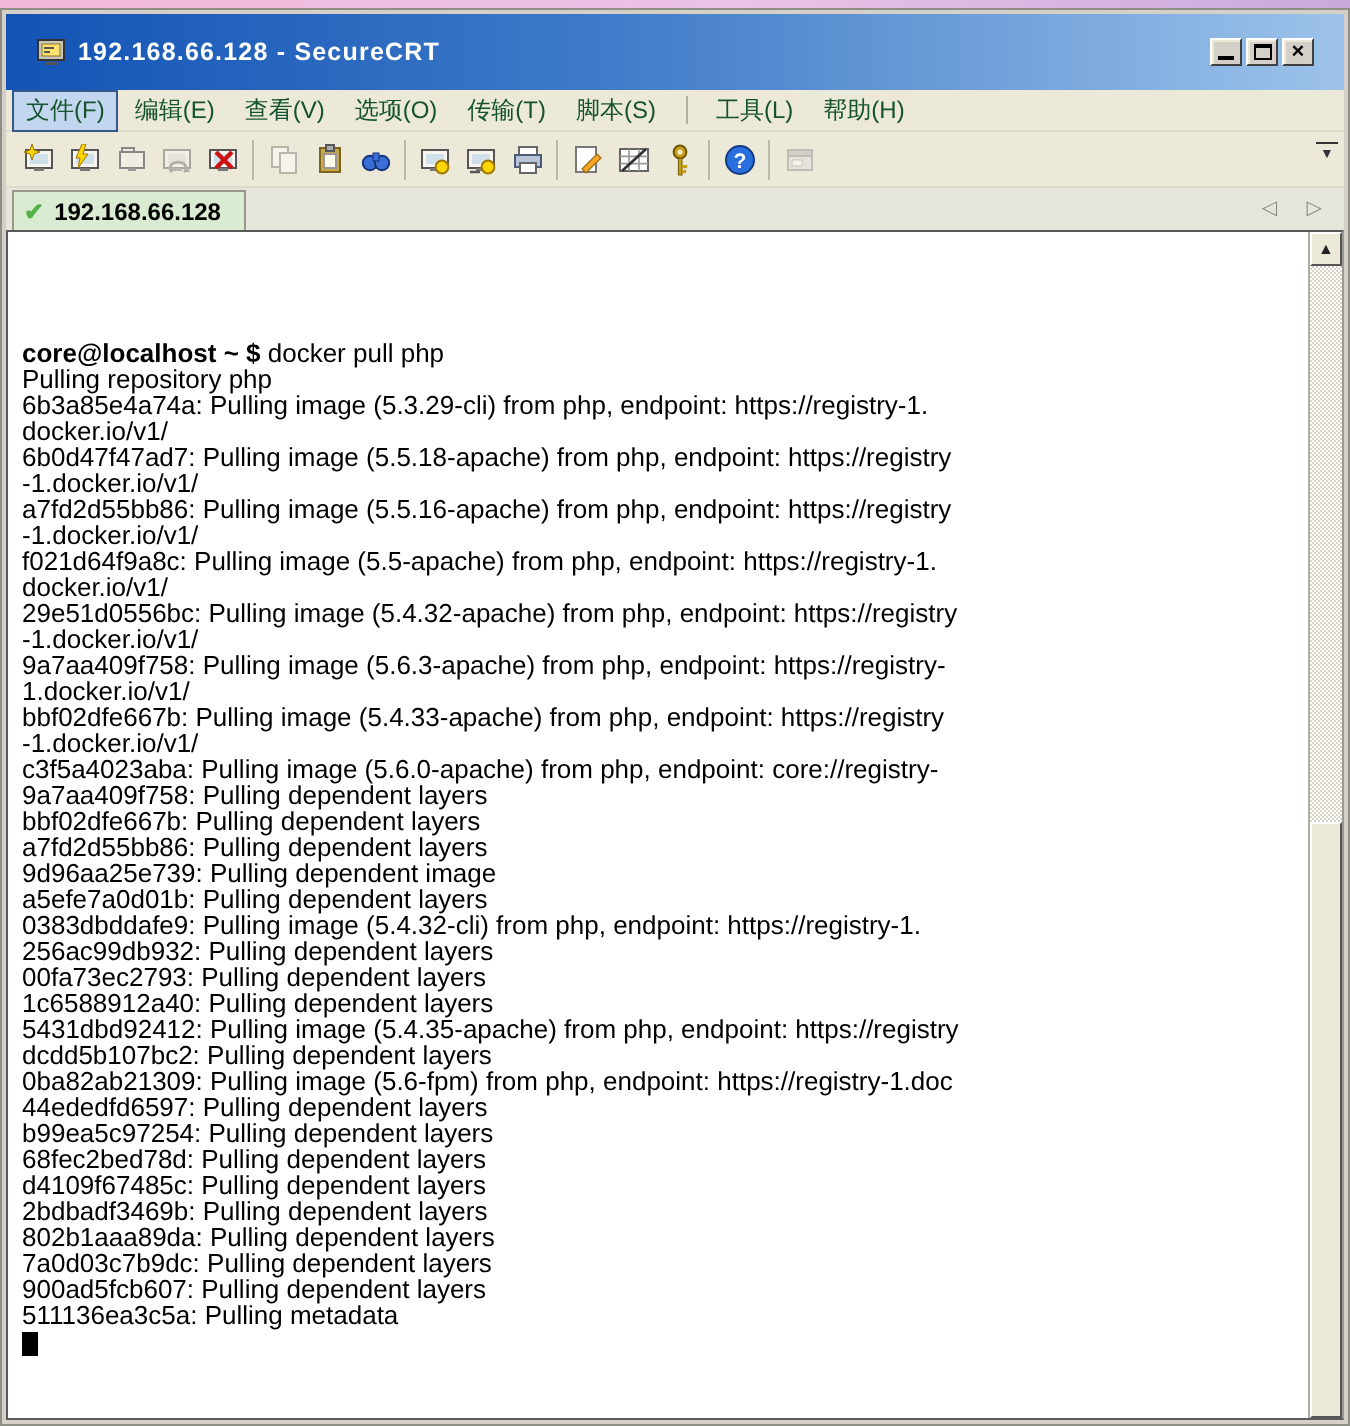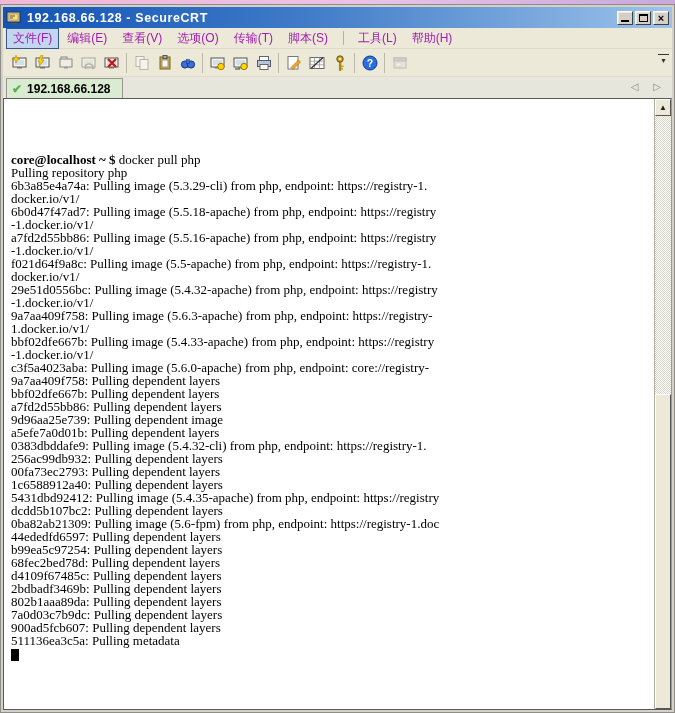--- a/index.html
+++ b/index.html
@@ -6,35 +6,35 @@
   html,body { width:675px; height:713px; overflow:hidden; font-family:"Liberation Sans",sans-serif; }
   body { background:#d4d0c8; position:relative; }
 
   .desktop-strip { position:absolute; top:0; left:0; width:675px; height:4px;
     background:linear-gradient(90deg,#f2b8d8,#e9c2e6 55%,#c9a9dc); }
 
   .window { position:absolute; top:4px; left:0; width:675px; height:709px;
     background:#d4d0c8; border:1px solid #8e8e86; padding:2px; display:flex; flex-direction:column; }
 
   
-  .titlebar { height:21px; background:linear-gradient(90deg,#1253b5,#3f7bc8 45%,#9dc3ea);
-    display:flex; align-items:center; padding:0 3px; flex:0 0 auto; }
+  .titlebar { height:38px; background:linear-gradient(90deg,#1253b5,#3f7bc8 45%,#9dc3ea);
+    display:flex; align-items:center; padding:0 15px; flex:0 0 auto; }
   .app-icon { width:16px; height:16px; display:inline-flex; }
   .title-text { color:#fff; font-weight:bold; font-size:12.5px; margin-left:5px; flex:1;
     letter-spacing:.6px; white-space:nowrap; overflow:hidden; }
   .win-btn { width:16px; height:14px; background:#d4d0c8; border:1px solid;
     border-color:#ffffff #404040 #404040 #ffffff; box-shadow:inset 1px 1px 0 #ece9d8;
     margin-left:2px; display:inline-flex; align-items:flex-end; justify-content:center; cursor:default; }
   .glyph-min { width:8px; height:2px; background:#000; margin-bottom:2px; }
   .glyph-max { width:9px; height:8px; border:1px solid #000; border-top:2px solid #000; margin-bottom:2px; }
   .glyph-close { font-size:11px; font-weight:bold; color:#000; line-height:12px; align-self:center; }
 
   
   .menubar { height:21px; background:#ece9d8; display:flex; align-items:center;
-    padding-left:3px; font-size:12px; color:#a21caf; flex:0 0 auto; border-bottom:1px solid #dedacc; }
+    padding-left:3px; font-size:12px; color:#14532d; flex:0 0 auto; border-bottom:1px solid #dedacc; }
   .menu-item { padding:2px 7px; margin-right:1px; white-space:nowrap; }
   .menu-item.active { background:#c3d6ef; border:1px solid #36598c; padding:1px 6px; }
   .menu-sep { width:1px; height:14px; background:#b4b0a4; margin:0 7px; }
 
   
   .toolbar { height:28px; background:#ece9d8; display:flex; align-items:center;
     padding-left:5px; flex:0 0 auto; position:relative; border-bottom:1px solid #dedacc; }
   .tbtn { width:23px; height:22px; display:inline-flex; align-items:center; justify-content:center; }
   .tbtn.disabled { filter:grayscale(1) opacity(.45); }
   .tb-sep { width:1px; height:20px; background:#bcb8ac; margin:0 3px; }
@@ -45,21 +45,21 @@
   .tabbar { height:21px; background:#e6e6dd; display:flex; align-items:flex-end;
     padding-left:3px; flex:0 0 auto; position:relative; }
   .tab { height:20px; background:#d9ecd2; border:1px solid #98978a; border-bottom:none;
     display:flex; align-items:center; padding:0 12px 0 5px; font-size:12px; font-weight:bold; color:#000; }
   .check-icon { color:#53b148; margin-right:5px; font-size:12px; line-height:12px; }
   .tab-scroll { position:absolute; right:5px; top:4px; color:#8a8a82; font-size:10px; letter-spacing:6px; }
 
   
   .terminal { flex:1 1 auto; background:#fff; border:1px solid #5a5a5a;
     border-right:1px solid #9a9a92; display:flex; overflow:hidden; }
-  .term-text { flex:1 1 auto; padding:54px 0 0 7px; font-family:Liberation Serif, serif;
+  .term-text { flex:1 1 auto; padding:54px 0 0 7px; font-family:Liberation Sans, sans-serif;
     font-size:13px; line-height:13px; color:#000; overflow:hidden; }
   .line { white-space:pre; height:13px; }
   .prompt-b { font-weight:bold; }
   .cursor { display:inline-block; width:8px; height:12px; background:#000; vertical-align:text-bottom; }
 
   
   .scrollbar { flex:0 0 17px; width:17px; display:flex; flex-direction:column; border-left:1px solid #b0aca0; }
   .sb-btn { height:17px; flex:0 0 17px; background:#ece9d8; border:1px solid;
     border-color:#ffffff #555555 #555555 #ffffff; display:flex; align-items:center; justify-content:center;
     font-size:8px; color:#222; }

